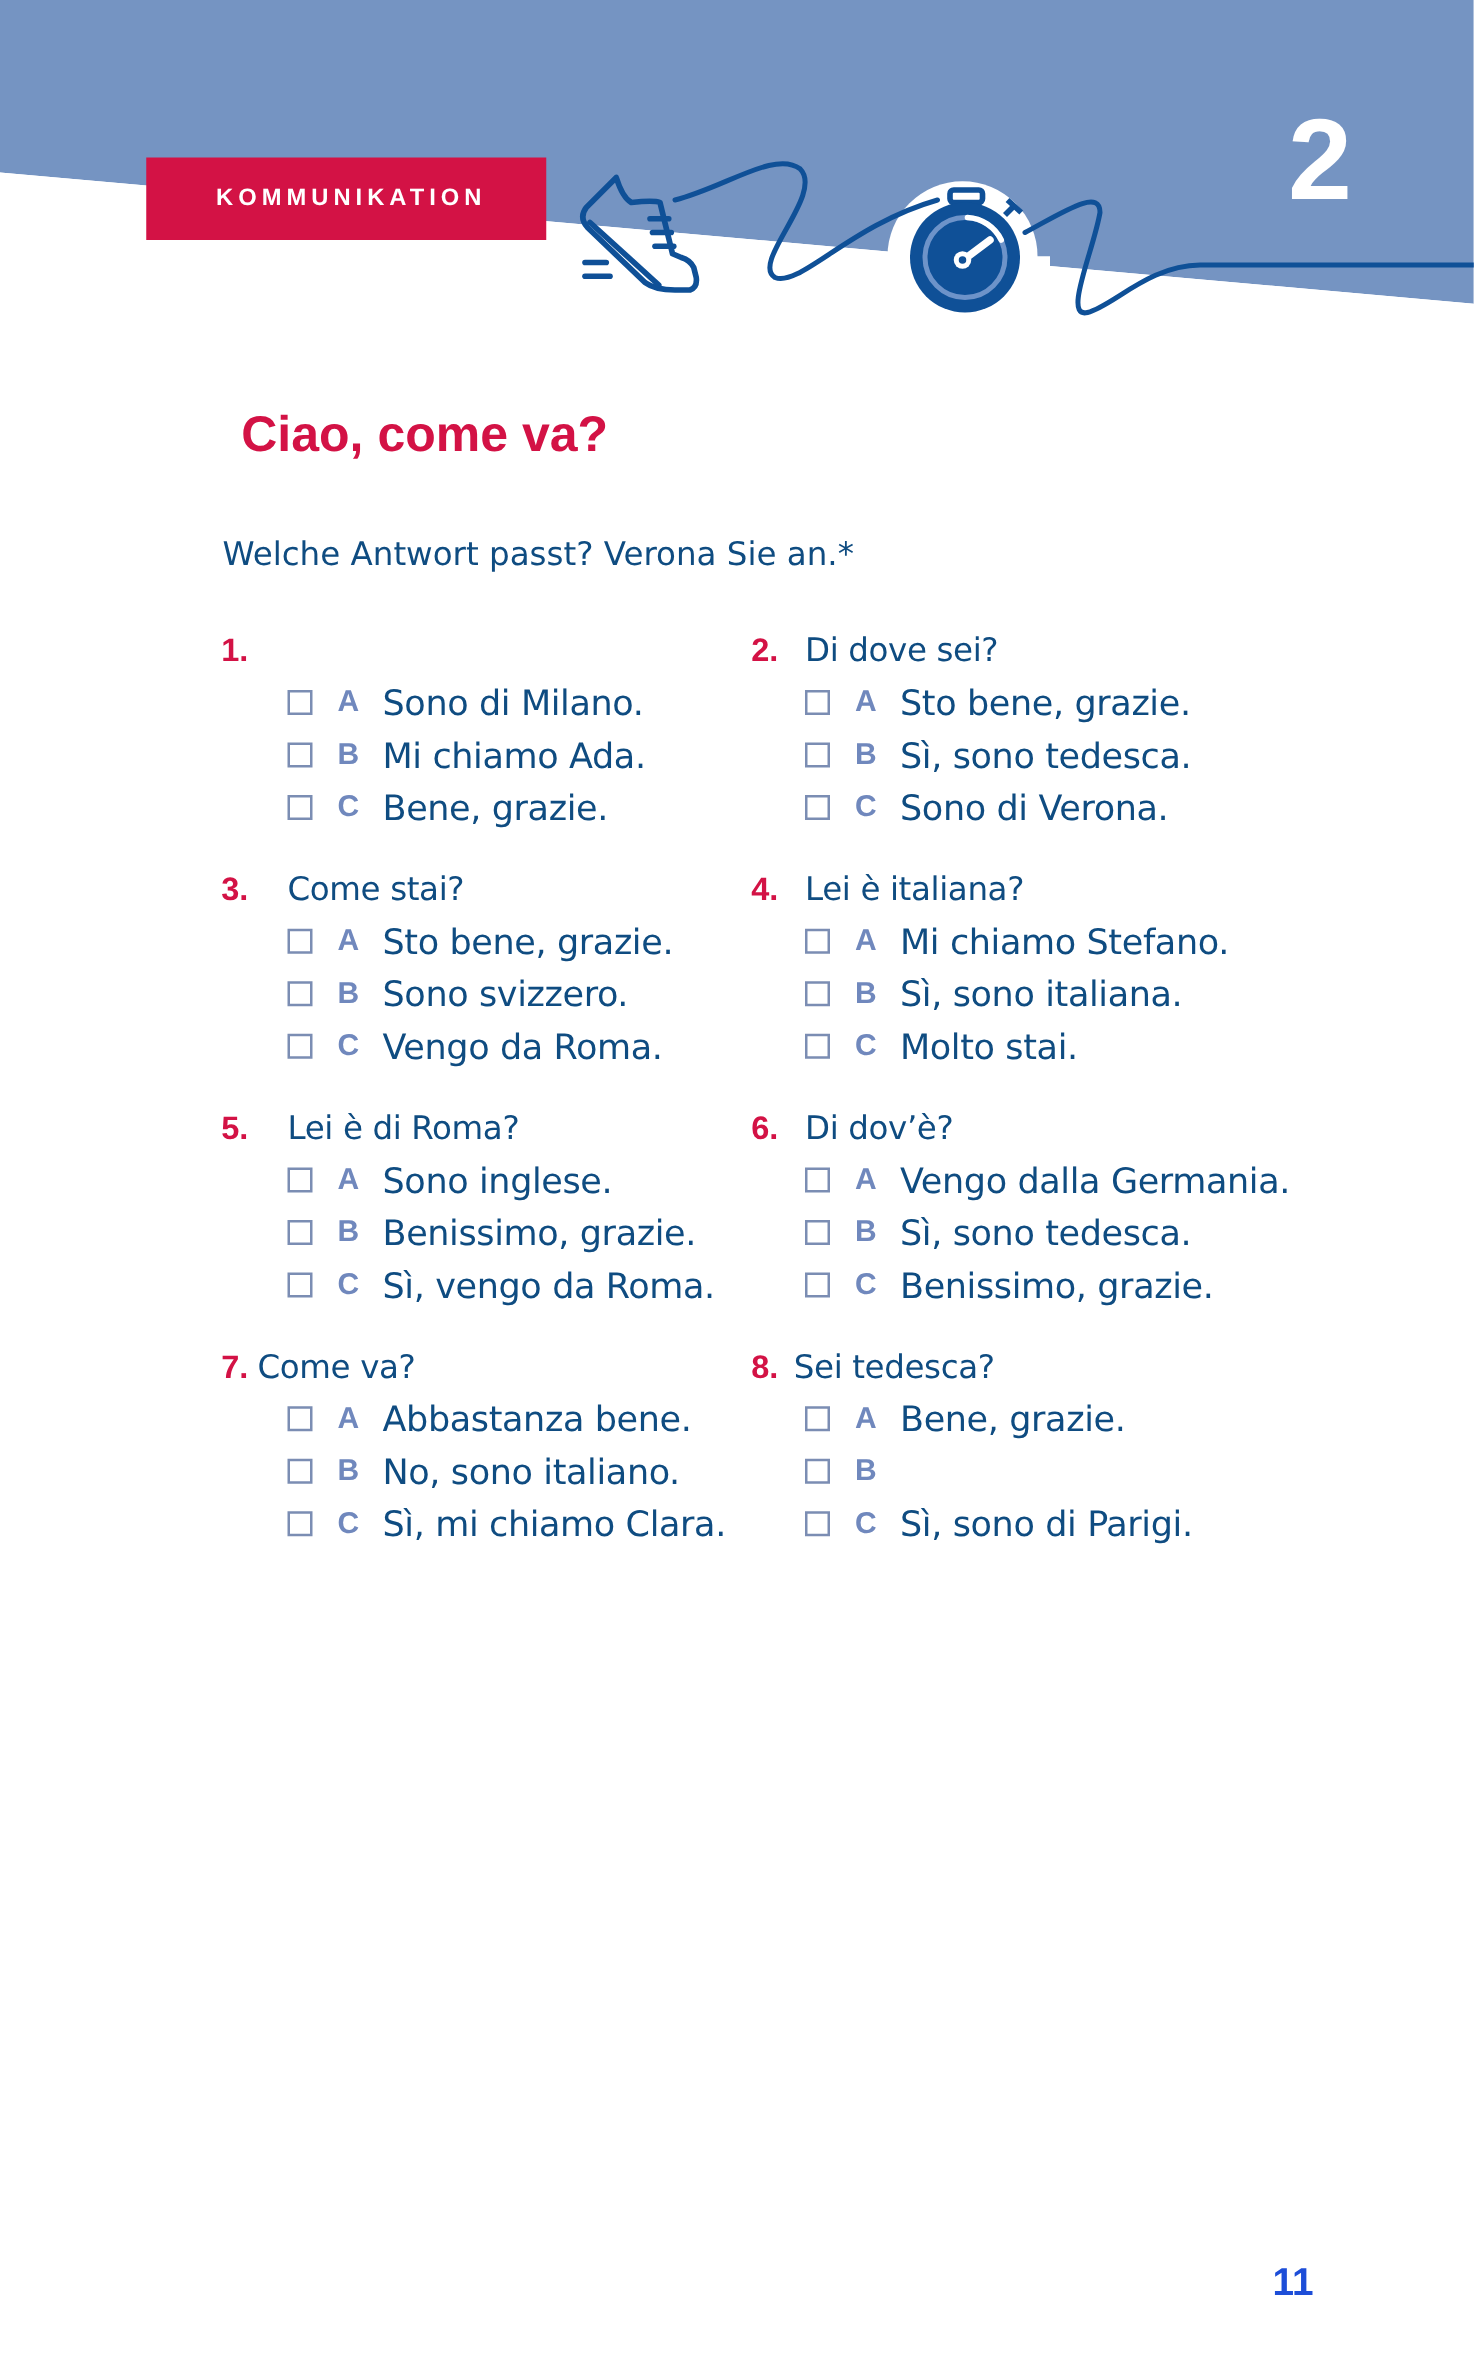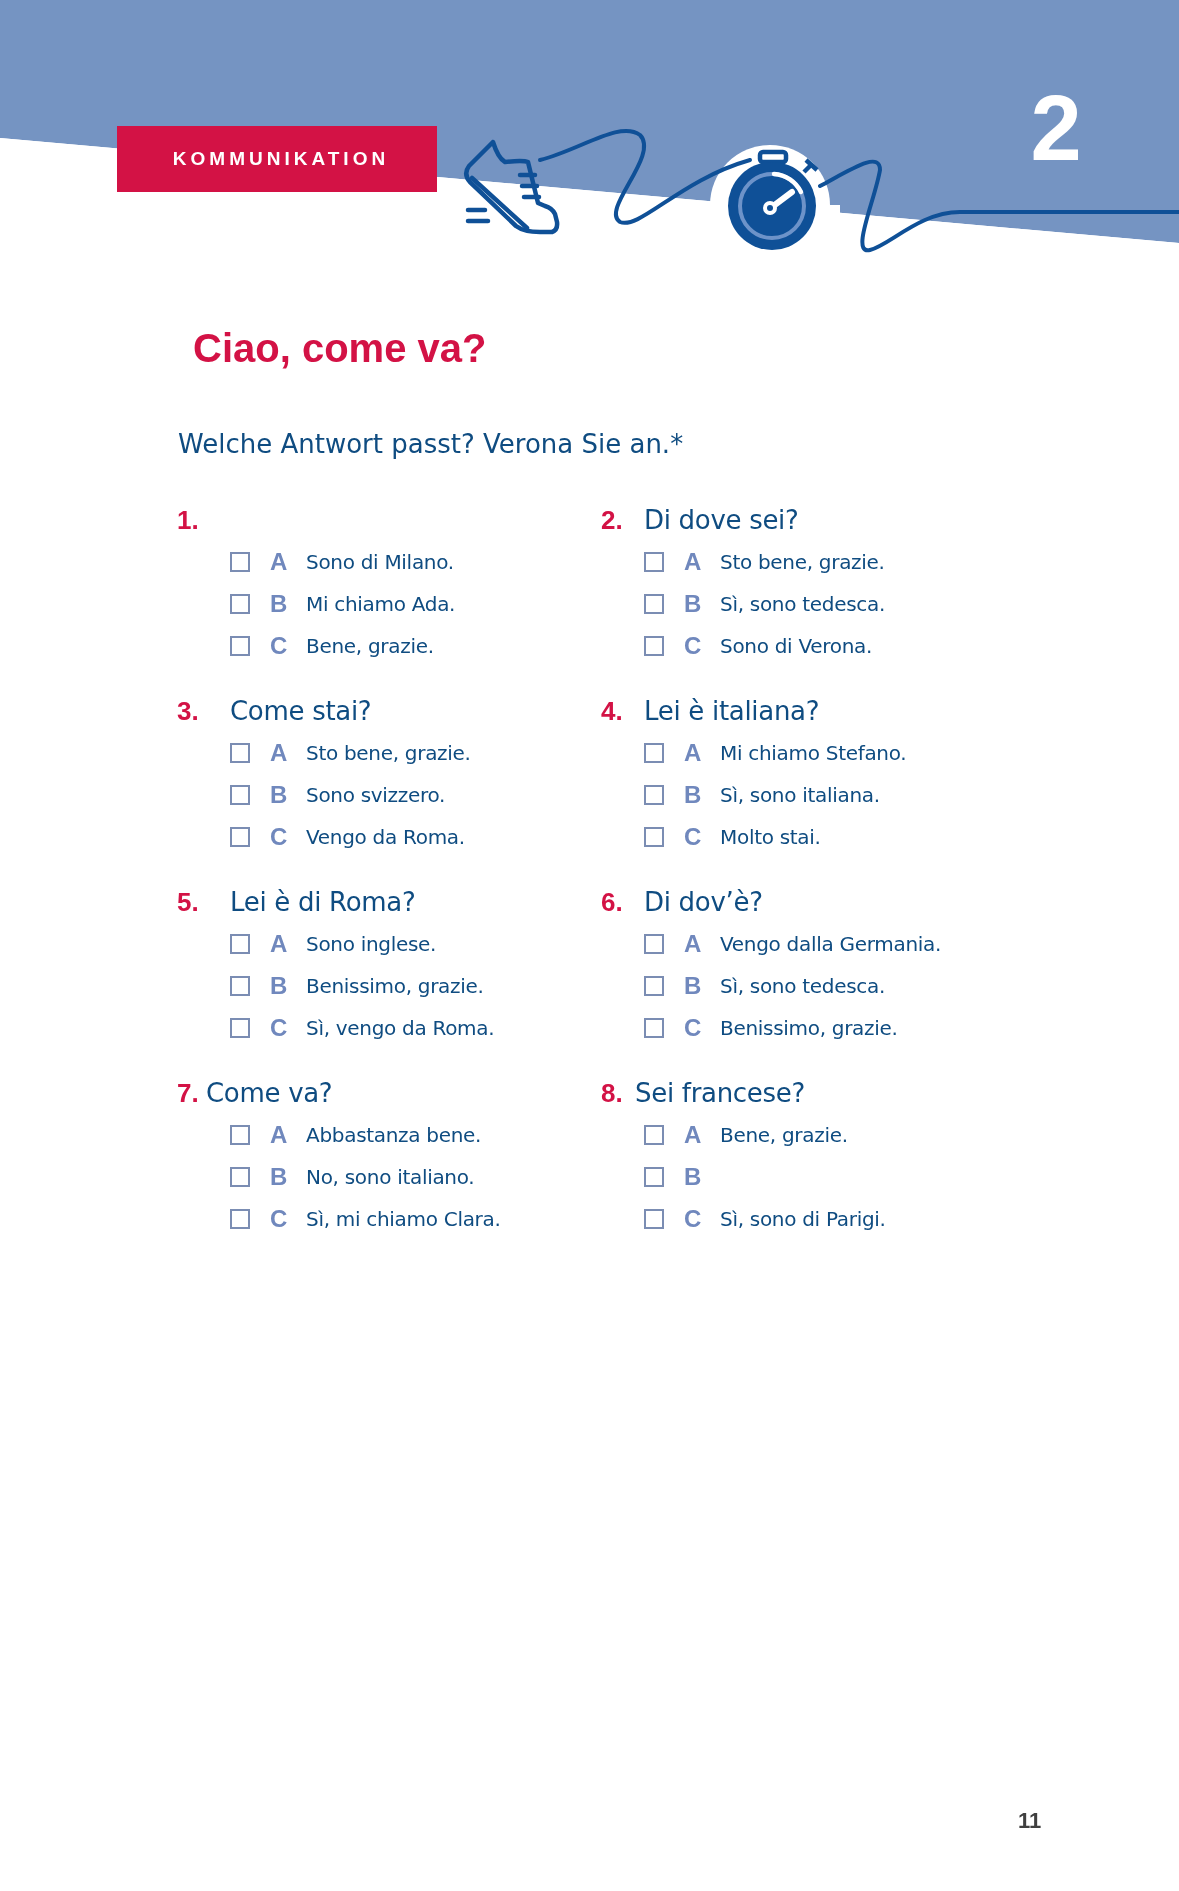--- a/index.html
+++ b/index.html
@@ -19,24 +19,24 @@
                  font-family:"DejaVu Sans", sans-serif; font-size:26px; line-height:40px; }
   .question { position:absolute; width:440px; }
   .q-head { display:flex; align-items:baseline; height:42px; line-height:42px; }
   .q-num { color:#d31245; font-family:"Liberation Sans", sans-serif; font-weight:bold; font-size:26px; }
   .q-text { color:#0f4c81; font-size:26px; font-family:"DejaVu Sans", sans-serif; letter-spacing:-0.3px; }
   .opt { display:flex; align-items:center; height:42px; }
   .chk { width:20px; height:20px; border:2px solid #7b8db3; box-sizing:border-box; background:#fff;
          flex:0 0 auto; cursor:pointer; }
   .opt-letter { width:36px; margin-left:20px; color:#7088bd; font-family:"Liberation Sans", sans-serif;
                 font-weight:bold; font-size:24px; }
-  .opt-text { color:#0f4c81; font-size:20px; font-family:"DejaVu Sans", sans-serif; letter-spacing:-0.3px;
+  .opt-text { color:#0f4c81; font-size:28px; font-family:"DejaVu Sans", sans-serif; letter-spacing:-0.3px;
               white-space:nowrap; }
-  .page-num { position:absolute; left:1018px; top:1808px; color:#404040;
-              font-family:"Liberation Sans", sans-serif; font-weight:bold; font-size:22px; }
+  .page-num { position:absolute; left:1018px; top:1808px; color:#1d4ed8;
+              font-family:"Liberation Sans", sans-serif; font-weight:bold; font-size:31px; }
 </style>
 </head>
 <body>
 
 <svg class="header-art" viewBox="0 0 1179 270" xmlns="http://www.w3.org/2000/svg">
   <polygon points="0,0 1179,0 1179,243 0,138" fill="#7594c2"></polygon>
 
   <circle cx="770" cy="205" r="60" fill="#ffffff"></circle>
   <rect x="720" y="205" width="120" height="65" fill="#ffffff"></rect>
   <polygon points="0,138 1179,243 1179,270 0,270" fill="#ffffff"></polygon>
@@ -225,21 +225,21 @@
   <div class="opt" style="margin-left:53px;">
       <span class="chk"></span>
       <span class="opt-letter">C</span>
       <span class="opt-text">Sì, mi chiamo Clara.</span>
     </div>
 </div>
 
 <div class="question" style="left:601px; top:1072px;">
   <div class="q-head">
       <span class="q-num" style="width:34px;">8.</span>
-      <span class="q-text">Sei francese?</span>
+      <span class="q-text">Sei tedesca?</span>
     </div>
   <div class="opt" style="margin-left:43px;">
       <span class="chk"></span>
       <span class="opt-letter">A</span>
       <span class="opt-text">Bene, grazie.</span>
     </div>
   <div class="opt" style="margin-left:43px;">
       <span class="chk"></span>
       <span class="opt-letter">B</span>
     </div>

